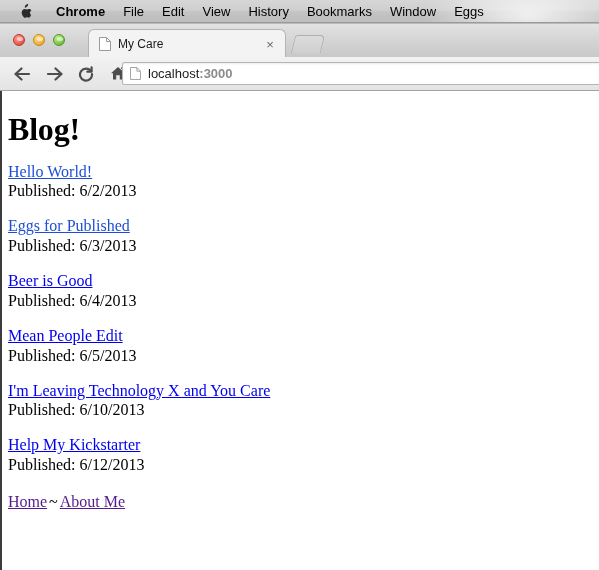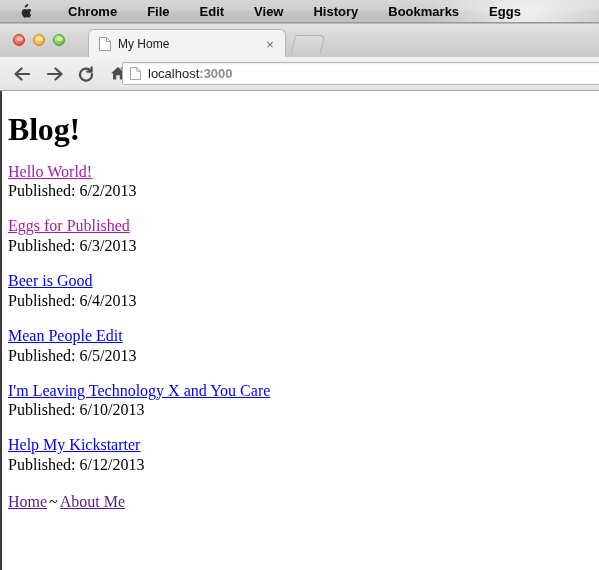--- a/index.html
+++ b/index.html
@@ -21,21 +21,20 @@
     position: absolute;
     top: 0; left: 0;
     width: 599px;
     height: 23px;
     background: linear-gradient(to bottom, #d6d6d6 0%, #cfcfcf 45%, #c4c4c4 55%, #bdbdbd 100%);
     border-bottom: 1px solid #9a9a9a;
     display: flex;
     align-items: center;
     box-sizing: border-box;
     overflow: hidden;
-    gap: 12px;
   }
   .menubar::after {
     content: "";
     position: absolute;
     right: -40px; top: -30px;
     width: 220px; height: 90px;
     background: radial-gradient(ellipse at center, rgba(255,255,255,0.75) 0%, rgba(255,255,255,0) 68%);
     pointer-events: none;
   }
   .apple-logo {
@@ -50,21 +49,20 @@
     z-index: 2;
   }
   .menu-item {
     font-size: 13px;
     color: #000000;
     padding: 0 9px;
     line-height: 23px;
     white-space: nowrap;
     position: relative;
     z-index: 2;
-    font-weight: bold;
   }
   .menu-item.app-name {
     font-weight: bold;
   }
 
   
   .window {
     position: absolute;
     top: 23px; left: 0;
     width: 610px;
@@ -229,21 +227,21 @@
   }
   .post {
     margin-bottom: 16px;
   }
   .post-link {
     font-size: 16px;
     text-decoration: underline;
     display: inline-block;
     line-height: 1.18;
   }
-  .post-link.visited { color: #a21caf; }
+  .post-link.visited { color: #1d4ed8; }
   .post-link.unvisited { color: #0000ee; }
   .post-date {
     font-size: 16px;
     color: #000000;
     line-height: 1.18;
     margin-top: 1px;
   }
   .footer-nav {
     font-size: 16px;
     margin-top: 18px;
@@ -267,40 +265,41 @@
     <svg width="13" height="15" viewBox="0 0 13 15" aria-hidden="true">
       <path d="M9.1 0c.1 1-.3 1.9-.9 2.6-.6.7-1.5 1.2-2.4 1.1-.1-1 .4-2 .9-2.6C7.4.5 8.4 0 9.1 0zm3 11c-.2.5-.3.7-.6 1.2-.4.7-1.1 1.5-1.8 1.5-.7 0-.9-.4-1.8-.4-.9 0-1.1.4-1.8.5-.8 0-1.4-.8-1.9-1.4C2.9 10.9 2.2 8.5 3.1 6.9c.6-1.1 1.6-1.8 2.6-1.8.9 0 1.5.5 2.2.5.7 0 1.1-.5 2.2-.5.8 0 1.7.5 2.3 1.3-2 1.1-1.7 4 .2 4.6z" fill="#2b2b2b"></path>
     </svg>
   </div>
   <div class="menu-item app-name">Chrome</div>
   <div class="menu-item">File</div>
   <div class="menu-item">Edit</div>
   <div class="menu-item">View</div>
   <div class="menu-item">History</div>
   <div class="menu-item">Bookmarks</div>
+  <div class="menu-item">Window</div>
   <div class="menu-item">Eggs</div>
 </div>
 
 <div class="window">
 
   <div class="tabstrip">
     <div class="traffic-lights">
       <div class="light close"></div>
       <div class="light min"></div>
       <div class="light zoom"></div>
     </div>
 
     <div class="tab">
       <span class="tab-favicon">
         <svg width="12" height="14" viewBox="0 0 12 14" aria-hidden="true">
           <path d="M.5.5h7L11.5 4.5v9h-11z" fill="#ffffff" stroke="#9a9a9a" stroke-width="1"></path>
           <path d="M7.5.5v4h4" fill="none" stroke="#9a9a9a" stroke-width="1"></path>
         </svg>
       </span>
-      <span class="tab-title">My Home</span>
+      <span class="tab-title">My Care</span>
       <span class="tab-close">×</span>
     </div>
 
     <div class="newtab"></div>
   </div>
 
   <div class="toolbar">
     <div class="nav-btn">
       <svg width="17" height="14" viewBox="0 0 17 14" aria-hidden="true">
         <path d="M7.5 1.5 1.5 7l6 5.5" fill="none" stroke="#4d4d4d" stroke-width="2.2" stroke-linecap="round" stroke-linejoin="round"></path>

